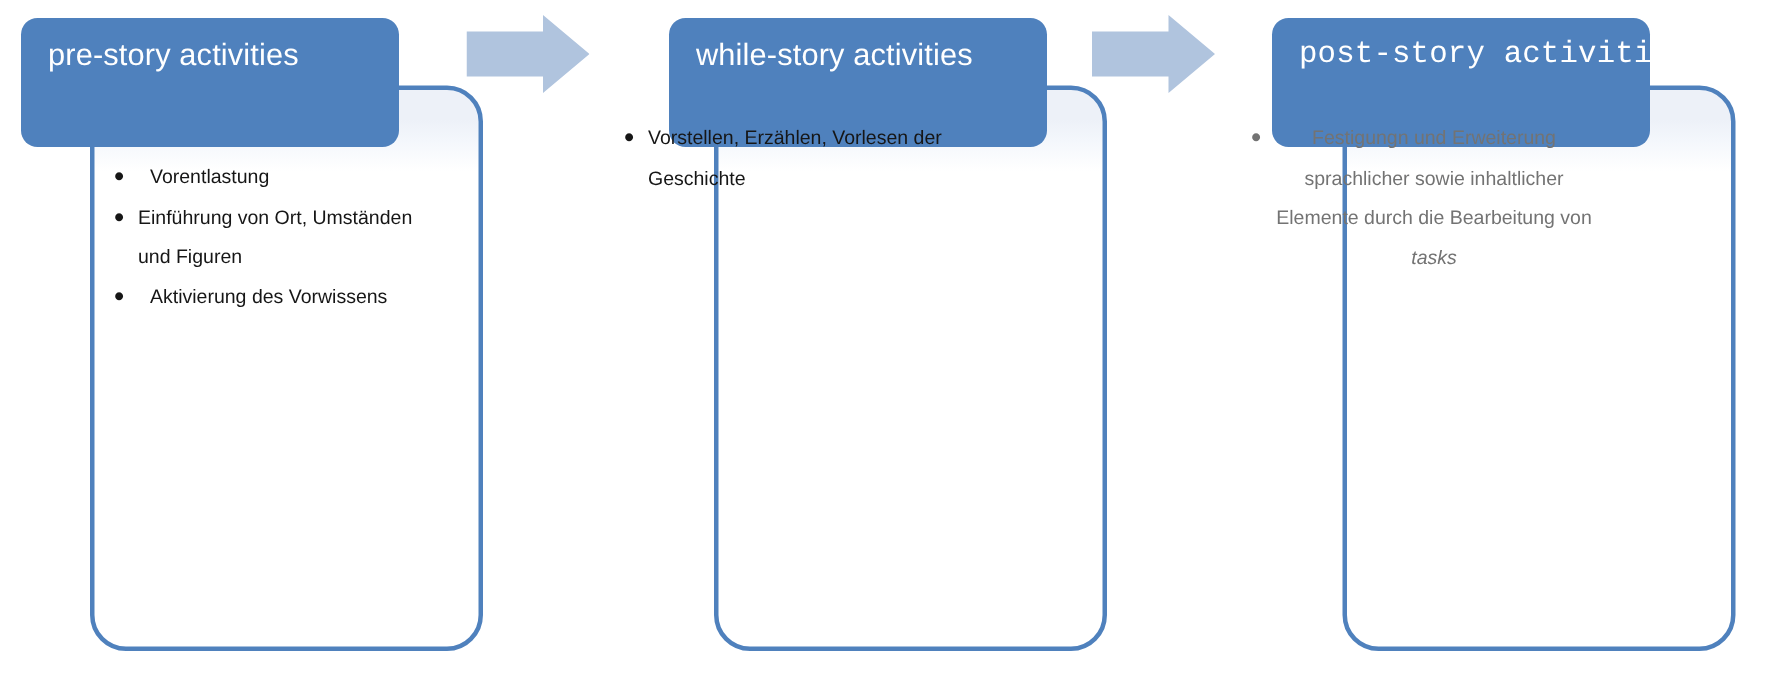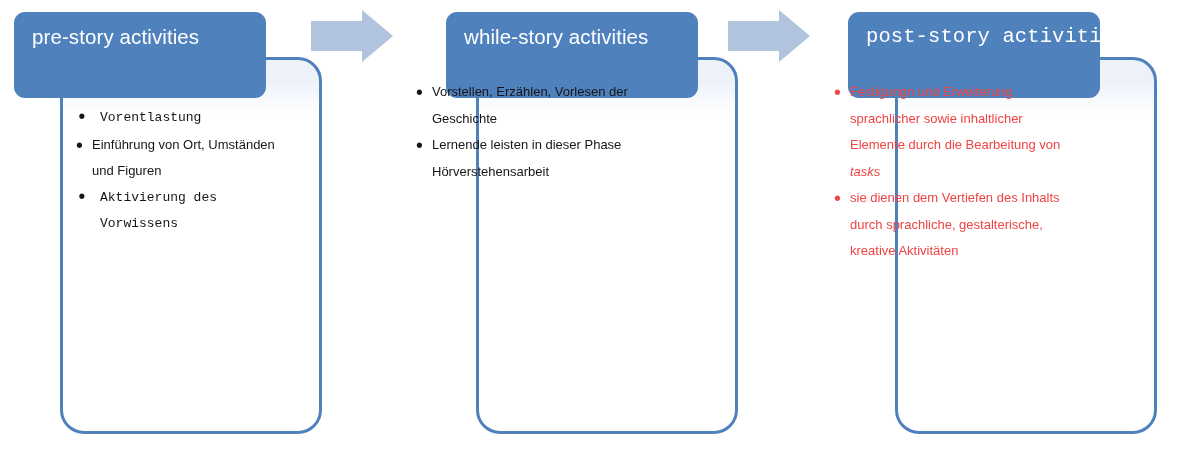--- a/index.html
+++ b/index.html
@@ -95,21 +95,21 @@
   .bullet + .bullet { margin-top: 0px; }
   .bullet::before {
     content: "\2022";
     position: absolute;
     left: 0;
     top: 0;
     font-size: 19.5px;
     line-height: 26.5px;
   }
   
-  .g1 .bullet.wide { padding-left: 24px; font-family: Liberation Mono, monospace; }
+  .g1 .bullet.wide { padding-left: 24px; }
 
   .bullet em {
     font-style: italic;
   }
 
   
   .arrow {
     position: absolute;
     top: 10px;
     width: 82px;
@@ -157,34 +157,28 @@
 
   <div class="group g2">
     <div class="body-box" style="border-color: rgb(79, 129, 189); background: linear-gradient(rgb(237, 241, 248) 0px, rgb(237, 241, 248) 20px, rgb(244, 247, 252) 34px, rgb(255, 255, 255) 54px, rgb(255, 255, 255) 100%);"></div>
     <div class="header-box" style="background: rgb(79, 129, 189);">
       <span class="header-label" style="color: rgb(255, 255, 255);">while-story activities</span>
     </div>
     <ul class="bullets" style="color: rgb(22, 22, 22);">
       <li class="bullet">
         <span>Vorstellen, Erzählen, Vorlesen der Geschichte</span>
       </li>
-      <li class="bullet">
-        <span>Lernende leisten in dieser Phase Hörverstehensarbeit</span>
-      </li>
     </ul>
   </div>
 
   <div class="group g3">
     <div class="body-box" style="border-color: rgb(79, 129, 189); background: linear-gradient(rgb(237, 241, 248) 0px, rgb(237, 241, 248) 20px, rgb(244, 247, 252) 34px, rgb(255, 255, 255) 54px, rgb(255, 255, 255) 100%);"></div>
     <div class="header-box" style="background: rgb(79, 129, 189);">
       <span class="header-label" style="color: rgb(255, 255, 255);">post-story activities</span>
     </div>
-    <ul class="bullets" style="color: #ef4444;">
+    <ul class="bullets" style="color: #737373; text-align: center;">
       <li class="bullet">
         <span>Festigungn und Erweiterung sprachlicher sowie inhaltlicher Elemente durch die Bearbeitung von </span><em>tasks</em>
-      </li>
-      <li class="bullet">
-        <span>sie dienen dem Vertiefen des Inhalts durch sprachliche, gestalterische, kreative Aktivitäten</span>
       </li>
     </ul>
   </div>
 
 </div>
 
 </body></html>

